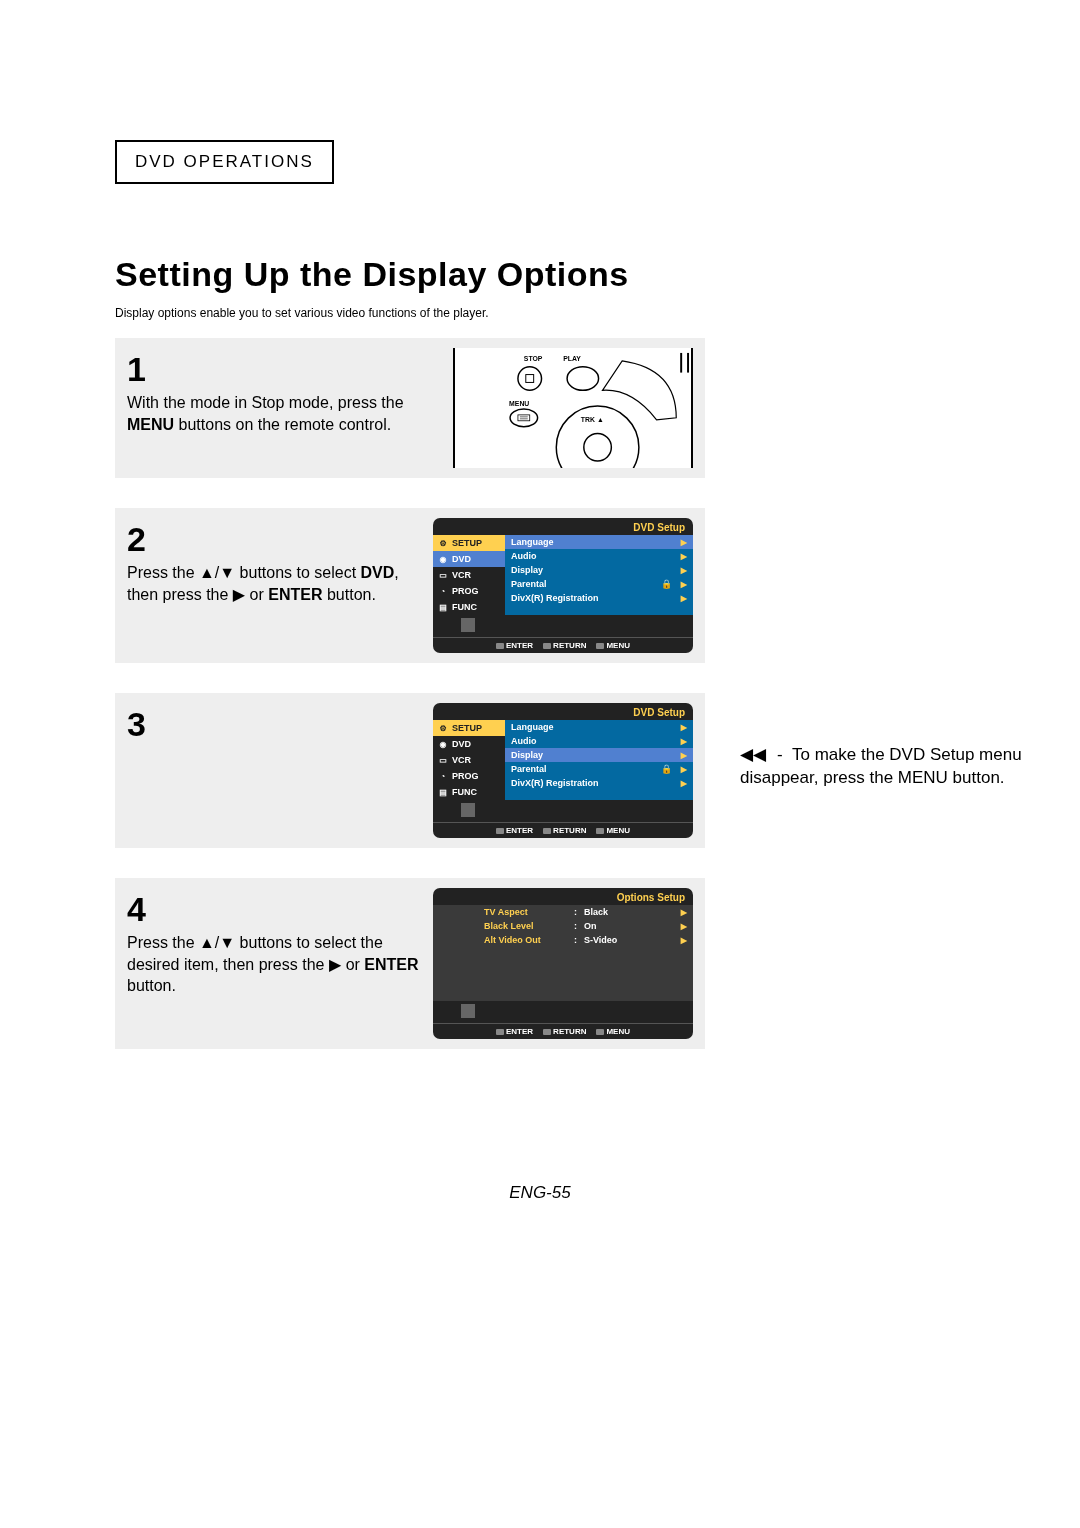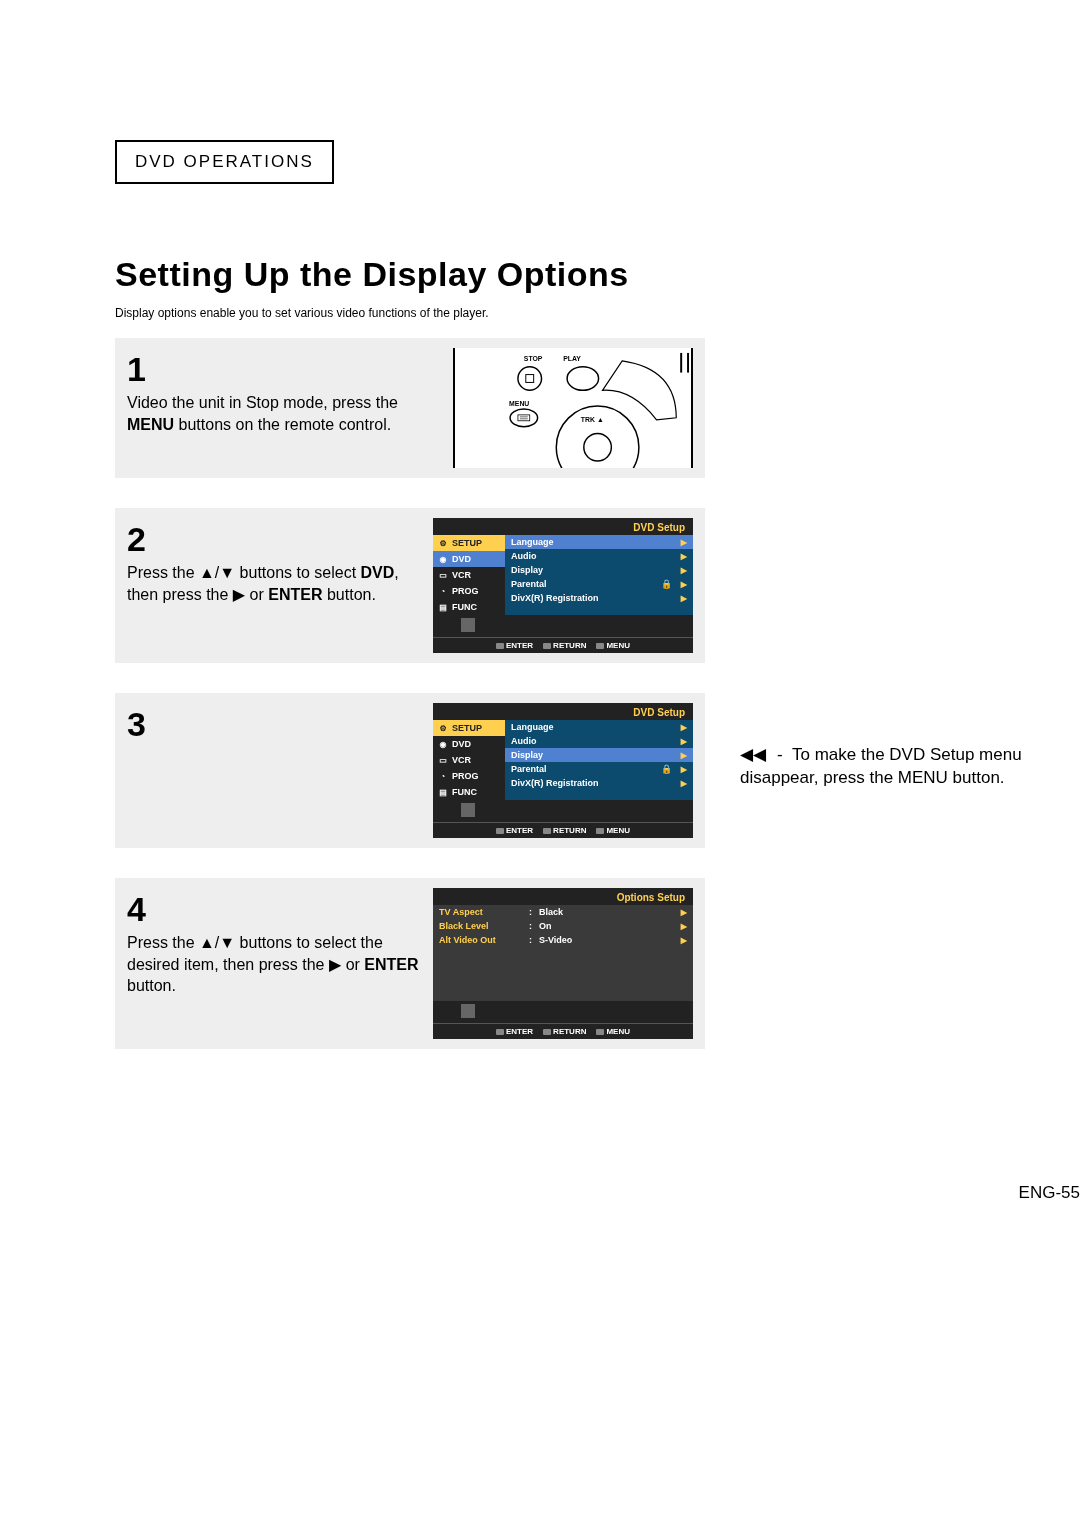--- a/index.html
+++ b/index.html
@@ -70,20 +70,21 @@
     overflow: hidden;
   }
   .remote-illus svg { width: 100%; height: 100%; }
   .osd {
     width: 260px;
     background: #222;
     color: #fff;
     font-size: 10px;
     font-weight: bold;
     position: relative;
+    border-radius: 7px;
   }
   .osd-title {
     text-align: right;
     color: #ffd050;
     font-size: 10px;
     padding: 4px 8px 2px 0;
   }
   .osd-body {
     display: flex;
   }
@@ -103,21 +104,21 @@
   }
   .osd-tab .ticon {
     width: 12px; height: 12px;
     display: inline-flex; align-items: center; justify-content: center;
     font-size: 8px;
   }
   .osd-tab.sel { background: #ffd050; color: #222; }
   .osd-tab.dvd-sel { background: #5080d0; color: #fff; }
   .osd-menu {
     flex: 1;
-    background: #0c4a6e;
+    background: #0369a1;
     padding: 0;
   }
   .osd-item {
     display: flex;
     align-items: center;
     justify-content: space-between;
     padding: 2px 6px;
     font-size: 9px;
     height: 14px;
   }
@@ -153,20 +154,21 @@
     background: #3a3a3a;
     min-height: 96px;
   }
   .disp-row {
     display: flex;
     font-size: 9px;
     padding: 2px 6px;
     color: #fff;
     height: 14px;
     align-items: center;
+    margin-left: 45px;
   }
   .disp-row .k { width: 90px; color: #ffd050; }
   .disp-row .c { width: 10px; }
   .disp-row .v { flex: 1; }
   .disp-row .ri { color: #ffd050; font-size: 8px; }
   .note {
     position: absolute;
     left: 740px;
     top: 744px;
     font-size: 17px;
@@ -175,41 +177,42 @@
   }
   .note-arrow {
     display: inline-block;
     margin-right: 6px;
   }
   .page-num {
     position: absolute;
     bottom: 325px;
     left: 0;
     width: 100%;
-    text-align: right;
+    text-align: center;
     font-size: 17px;
+    font-style: italic;
   }
 </style>
 </head>
 <body>
 
 <div class="page">
   <div class="header-box">
     <span>DVD OPERATIONS</span>
   </div>
 
   <h1 class="title">Setting Up the Display Options</h1>
   <p class="intro">Display options enable you to set various video functions of the player.</p>
 
   
   <div class="step-block">
     <div class="step-text">
       <div class="step-num">1</div>
       <div class="step-desc">
-        <span>Video the unit in Stop mode, press the </span><b>MENU</b><span> buttons on the remote control.</span>
+        <span>With the mode in Stop mode, press the </span><b>MENU</b><span> buttons on the remote control.</span>
       </div>
     </div>
     <div class="remote-illus">
       <svg viewBox="0 0 240 120">
         <text x="70" y="12" font-size="7" font-weight="bold">STOP</text>
         <text x="110" y="12" font-size="7" font-weight="bold">PLAY</text>
         <circle cx="76" cy="30" r="12" fill="none" stroke="#000" stroke-width="1.5"></circle>
         <rect x="72" y="26" width="8" height="8" fill="none" stroke="#000"></rect>
         <ellipse cx="130" cy="30" rx="16" ry="12" fill="none" stroke="#000" stroke-width="1.5"></ellipse>
         <text x="55" y="58" font-size="7" font-weight="bold">MENU</text>

